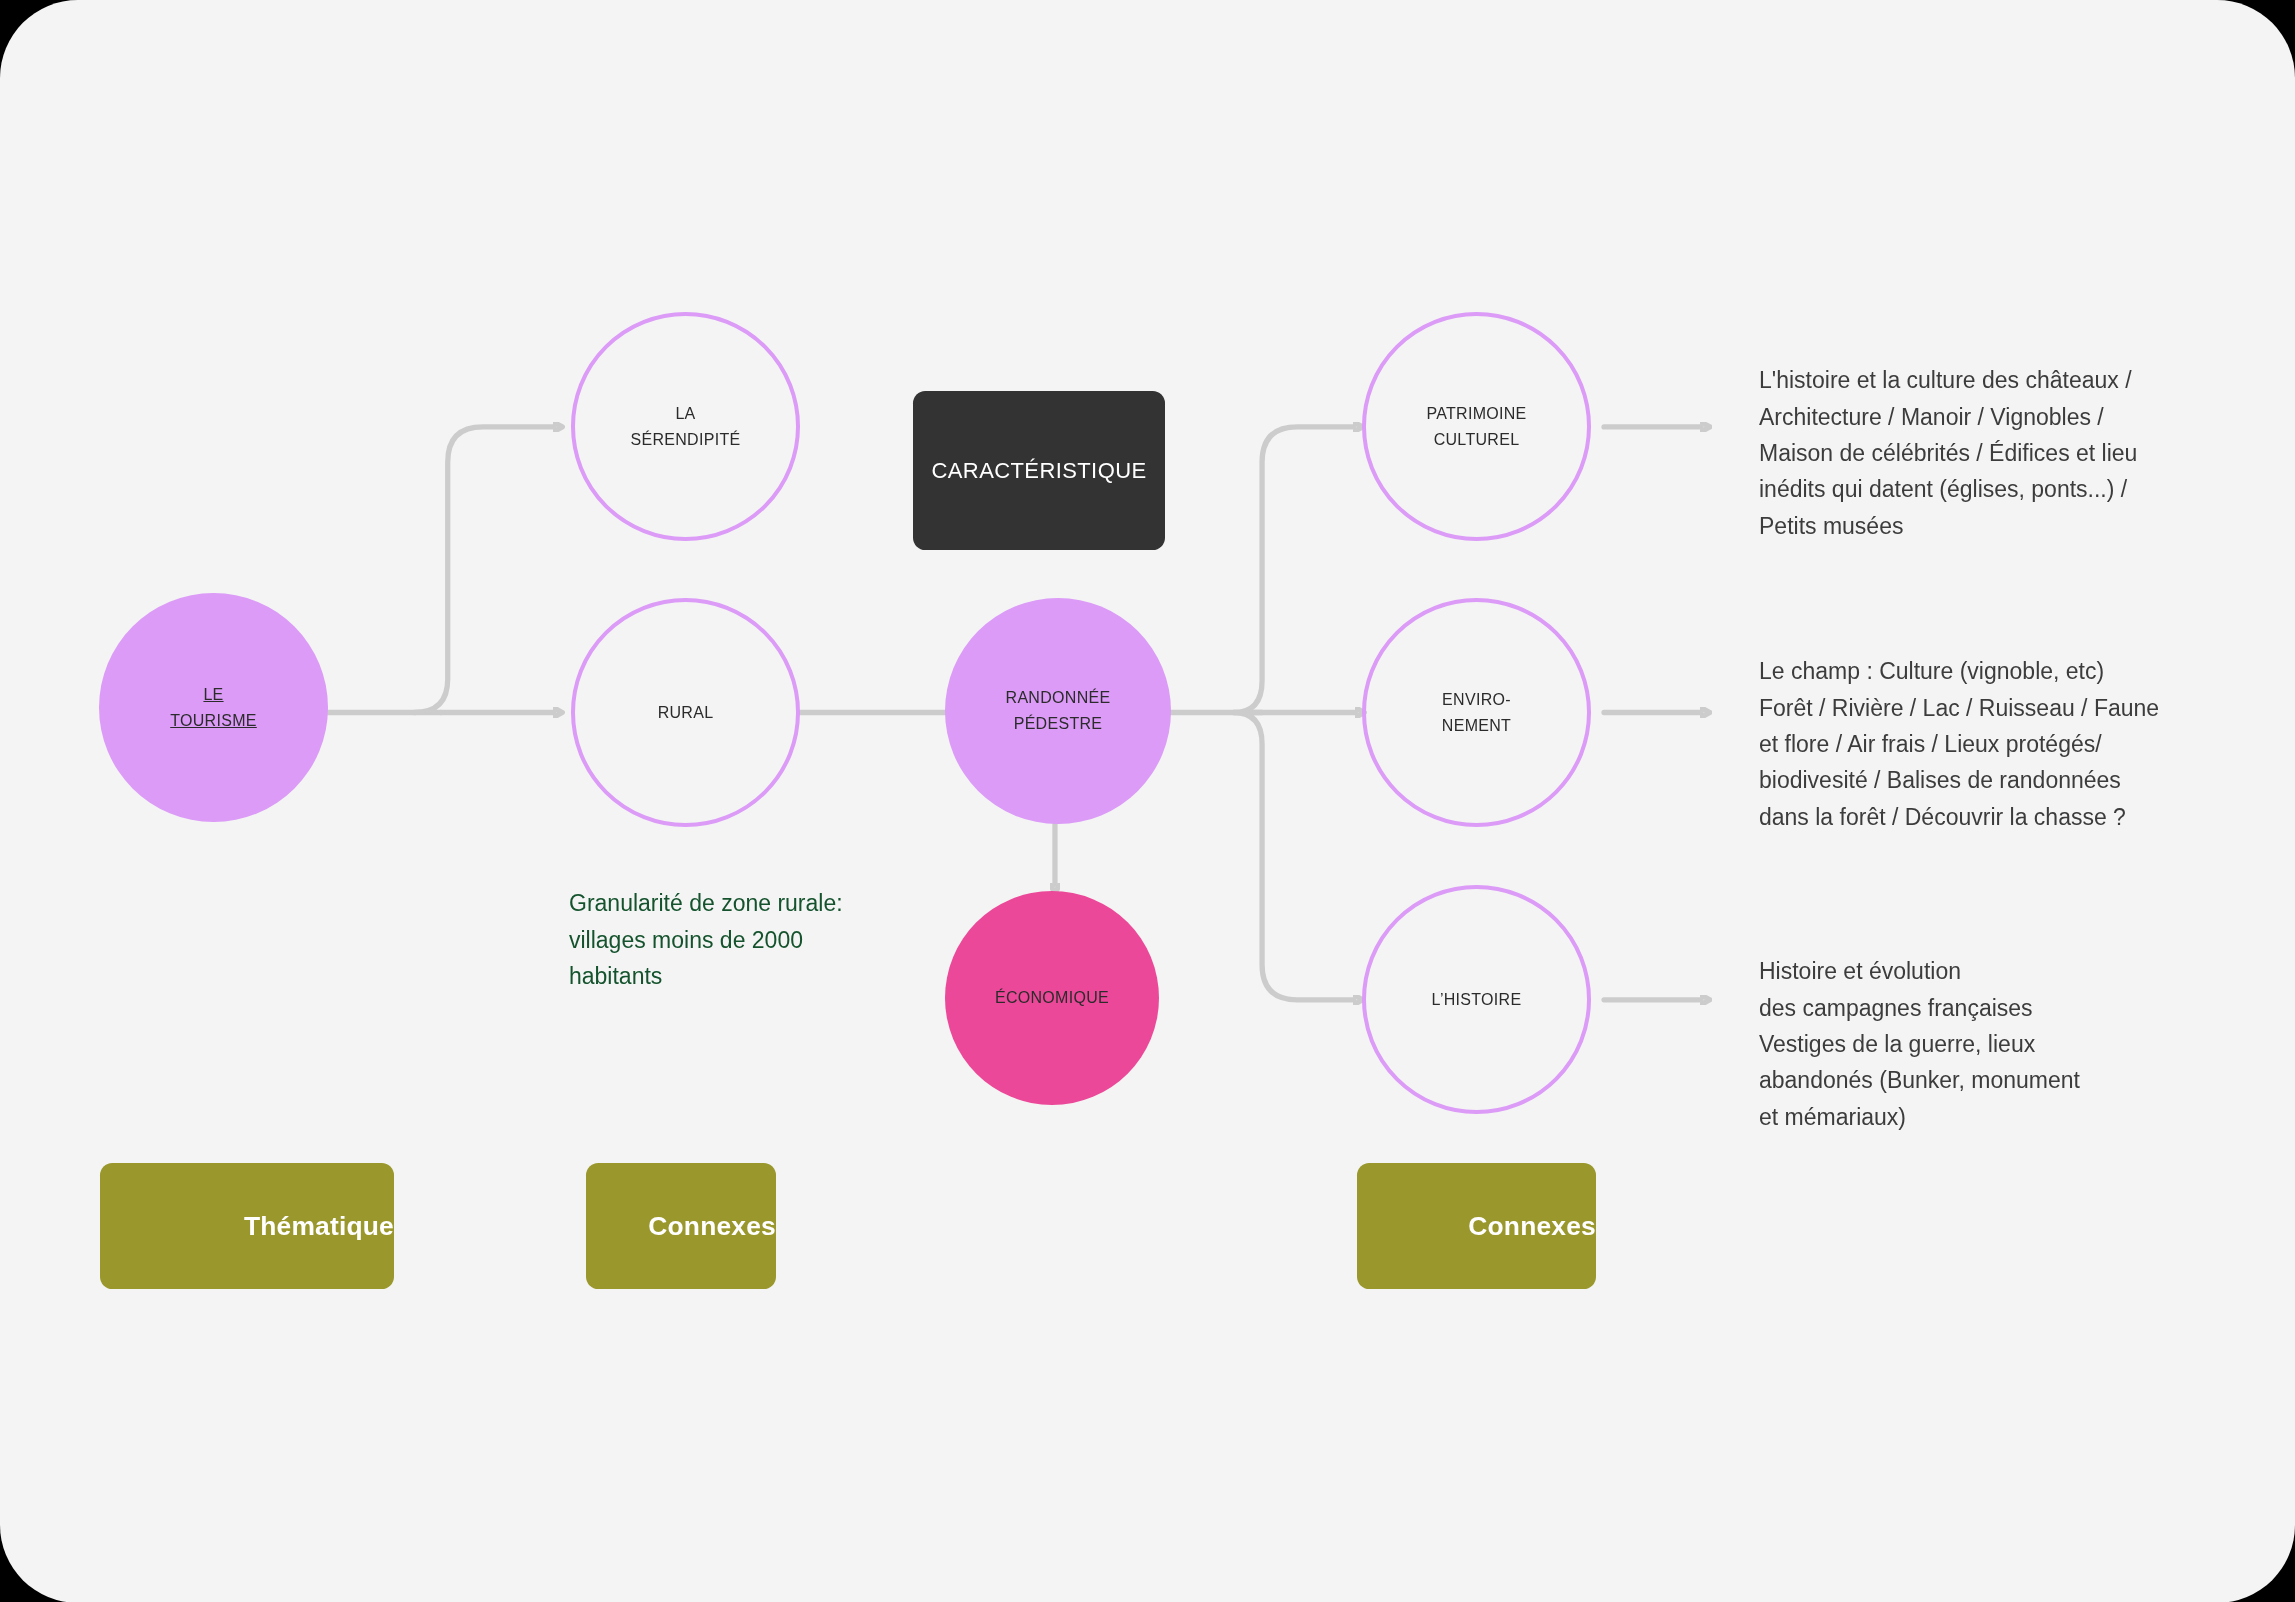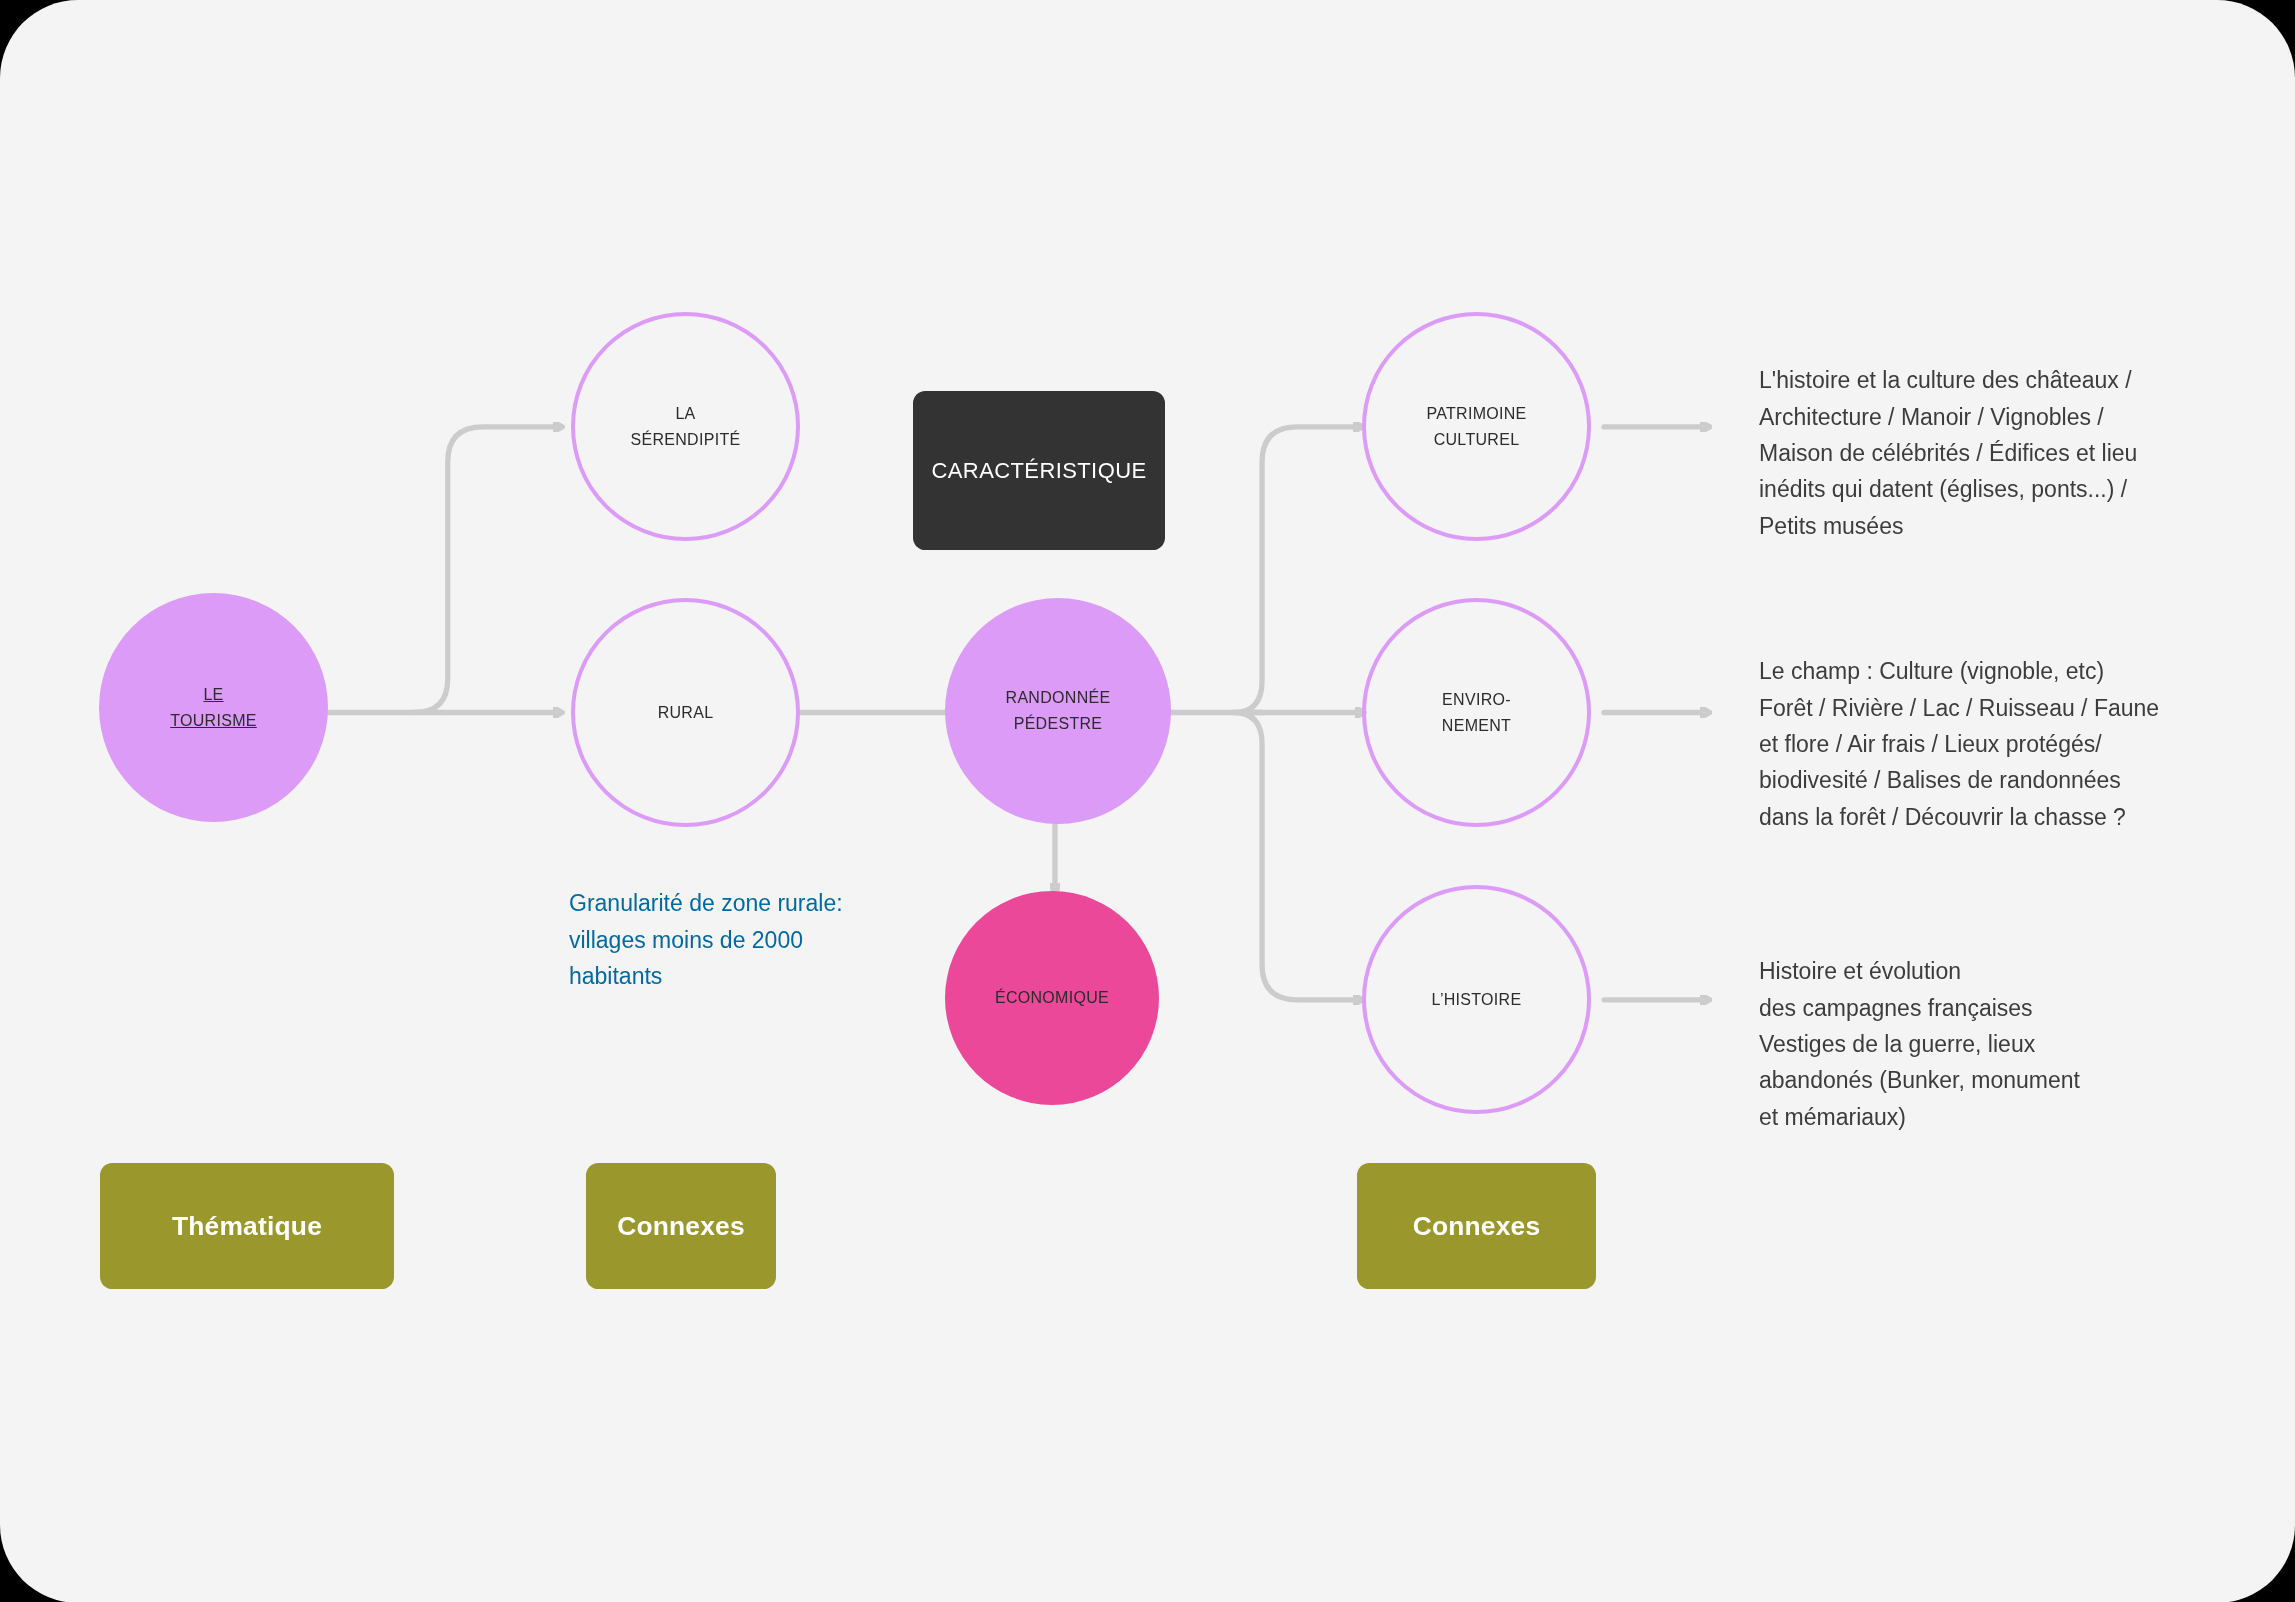--- a/index.html
+++ b/index.html
@@ -77,32 +77,32 @@
     letter-spacing: 0.4px;
   }
 
   .legend-box {
     position: absolute;
     box-sizing: border-box;
     background: #9A982C;
     border-radius: 12.3px;
     display: flex;
     align-items: center;
-    justify-content: center;
+    justify-content: flex-end;
   }
   .legend-label {
     color: #FFFFFF;
     font-size: 26.4px;
     font-weight: bold;
     letter-spacing: 0.2px;
   }
 
   .note {
     position: absolute;
-    color: #0369a1;
+    color: #14532d;
     font-size: 23px;
     line-height: 1.58;
     white-space: pre-line;
   }
 
   .desc {
     position: absolute;
     color: #3C3C3C;
     font-size: 23px;
     line-height: 1.58;

